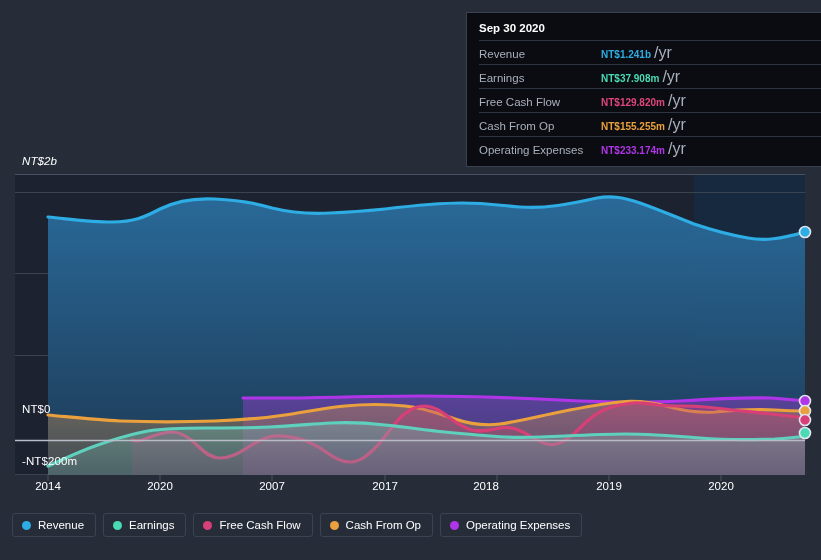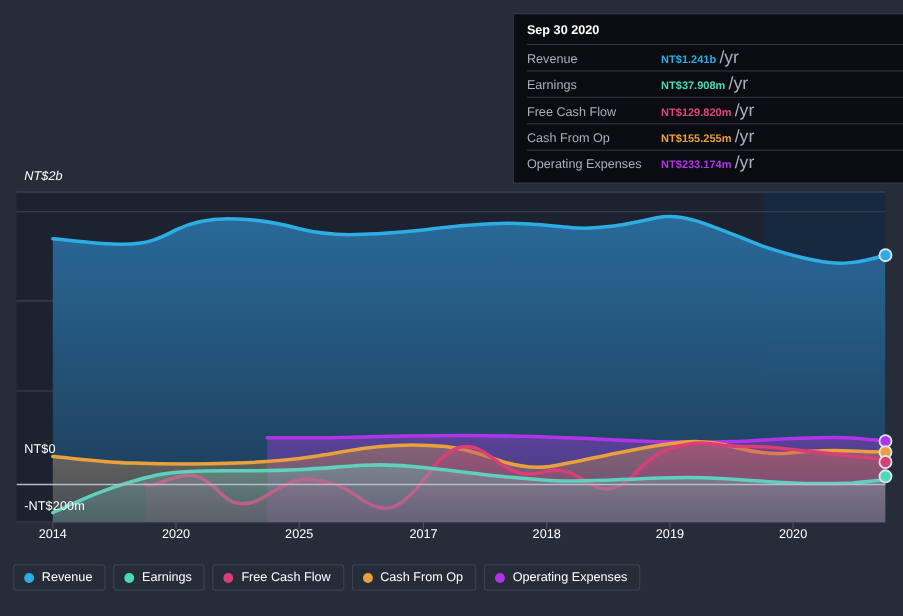--- a/index.html
+++ b/index.html
@@ -359,23 +359,23 @@
     </svg>
   </div>
 
   <div class="axis-label y-top">NT$2b</div>
   <div class="axis-label y-zero">NT$0</div>
   <div class="axis-label y-neg">-NT$200m</div>
 
   <div class="x-axis">
     <div class="x-tick-label" style="left:48px">2014</div>
     <div class="x-tick-label" style="left:160px">2020</div>
-    <div class="x-tick-label" style="left:272px">2025</div>
+    <div class="x-tick-label" style="left:272px">2007</div>
     <div class="x-tick-label" style="left:385px">2017</div>
-    <div class="x-tick-label" style="left:497px">2018</div>
+    <div class="x-tick-label" style="left:486px">2018</div>
     <div class="x-tick-label" style="left:609px">2019</div>
     <div class="x-tick-label" style="left:721px">2020</div>
   </div>
 
   <div class="tooltip">
     <div class="tt-title">Sep 30 2020</div>
 
     <div class="tt-row">
       <div class="tt-label">Revenue</div>
       <div class="tt-val" style="color:#2dade3">NT$1.241b</div>

